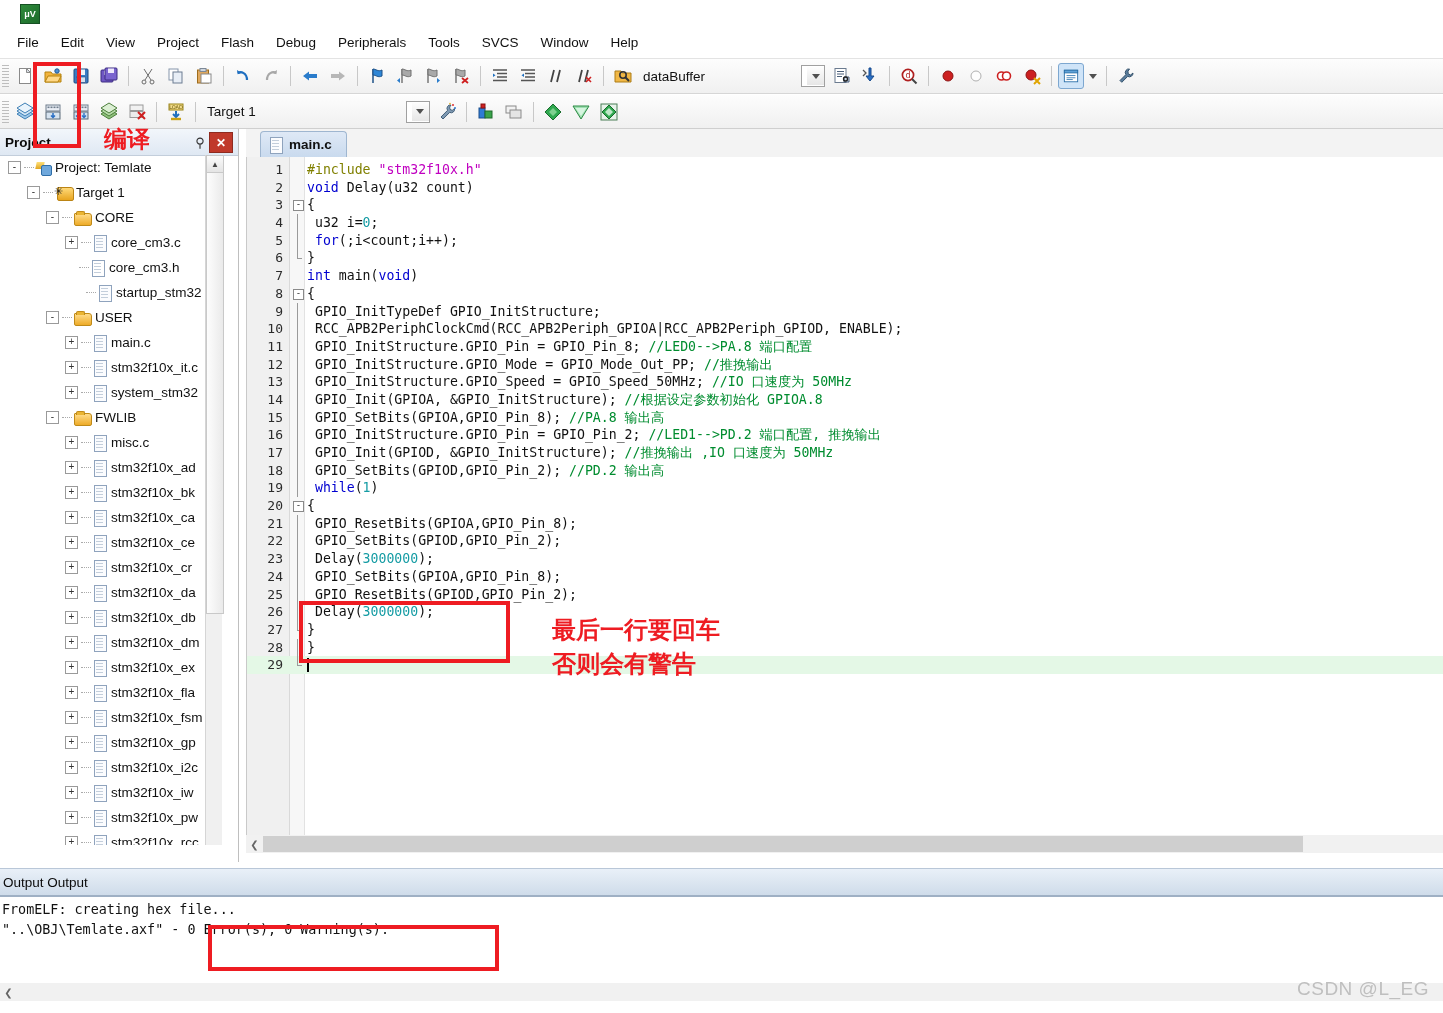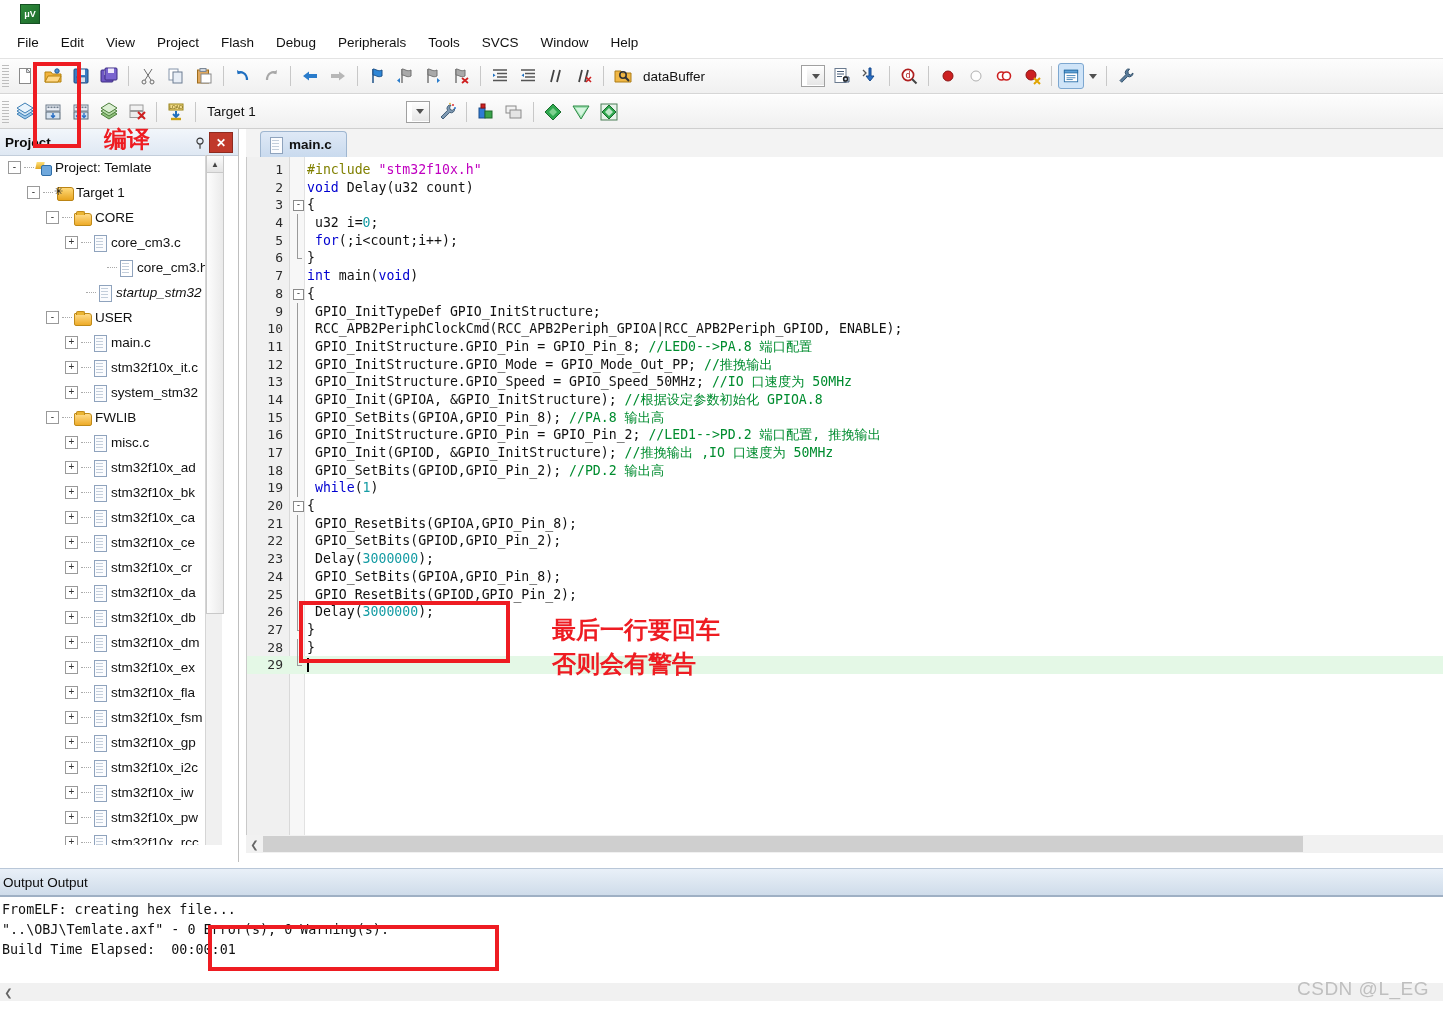--- a/index.html
+++ b/index.html
@@ -538,27 +538,27 @@
           <span class="tdot"></span>
           <span class="ic-fold"></span>
           <span class="tlabel">CORE</span>
         </div>
         <div class="trow" style="padding-left: 65px;">
           <span class="texp">+</span>
           <span class="tdot"></span>
           <span class="ic-file"></span>
           <span class="tlabel">core_cm3.c</span>
         </div>
-        <div class="trow" style="padding-left: 65px; margin-left: 28px;">
+        <div class="trow" style="padding-left: 65px;">
           <span class="tspacer"></span>
           <span class="tdot"></span>
           <span class="ic-file plainf"></span>
           <span class="tlabel">core_cm3.h</span>
         </div>
-        <div class="trow" style="padding-left: 72px; font-style: italic;">
+        <div class="trow" style="padding-left: 72px;">
           <span class="tspacer"></span>
           <span class="tdot"></span>
           <span class="ic-file"></span>
           <span class="tlabel">startup_stm32</span>
         </div>
         <div class="trow" style="padding-left: 46px;">
           <span class="texp">-</span>
           <span class="tdot"></span>
           <span class="ic-fold"></span>
           <span class="tlabel">USER</span>
@@ -724,21 +724,20 @@
     </div>
   </div>
 
   <div class="build-panel">
     <div class="build-head">
       <span>Output Output</span>
     </div>
     <div class="build-body">
       <div class="bline">FromELF: creating hex file...</div>
       <div class="bline">"..\OBJ\Temlate.axf" - 0 Error(s), 0 Warning(s).</div>
-      <div class="bline">Build Time Elapsed:  00:00:01</div>
     </div>
     <div class="build-hscroll">
       <div class="ed-hs-left">❮</div>
     </div>
     <div class="watermark">CSDN @L_EG</div>
   </div>
 
   <div class="annot-box" style="left:33px;top:62px;width:40px;height:78px;"></div>
   <div class="annot-text" style="left:104px;top:124px;font-size:23px;">编译</div>
 

